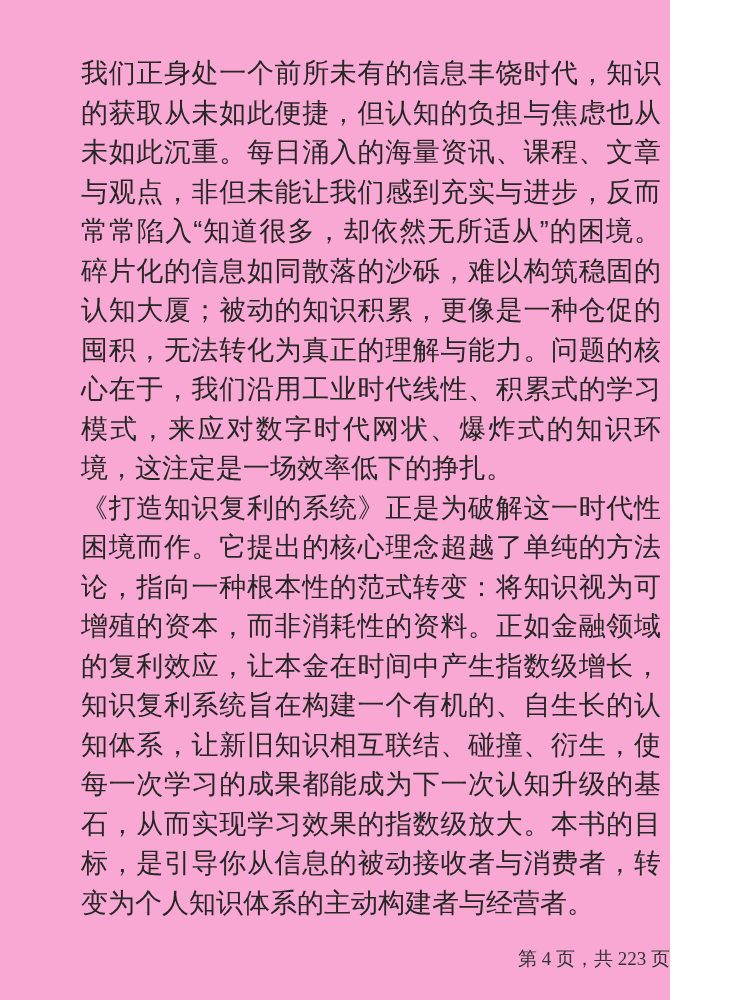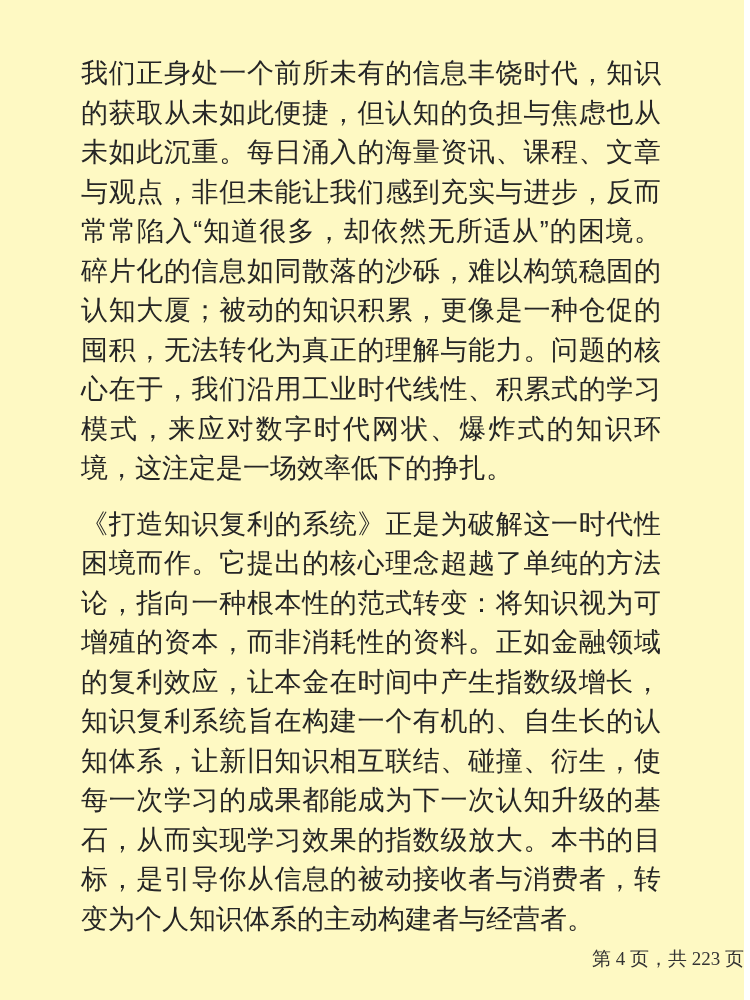--- a/index.html
+++ b/index.html
@@ -2,23 +2,23 @@
 <html><head>
 <meta charset="utf-8">
 <style>
   html, body {
     margin: 0;
     padding: 0;
     background: #ffffff;
   }
   .page {
     position: relative;
-    width: 744px;
+    width: 670px;
     height: 1000px;
-    background: #fef9c3;
+    background: #f9a8d4;
     overflow: hidden;
     font-family: "Liberation Sans", sans-serif;
   }
   .content {
     position: absolute;
     top: 54px;
     left: 81px;
     width: 580px;
   }
   .para {
@@ -27,21 +27,21 @@
     font-size: 27px;
     line-height: 39.5px;
     color: #262626;
     text-align: justify;
     text-justify: inter-ideograph;
     letter-spacing: 0;
     word-break: break-all;
     overflow-wrap: break-word;
   }
   .para + .para {
-    margin-top: 16px;
+    margin-top: 0;
   }
   .footer {
     position: absolute;
     top: 946px;
     left: 0;
     width: 100%;
     text-align: right;
   }
   .footer-label {
     font-family: "Liberation Serif", serif;

